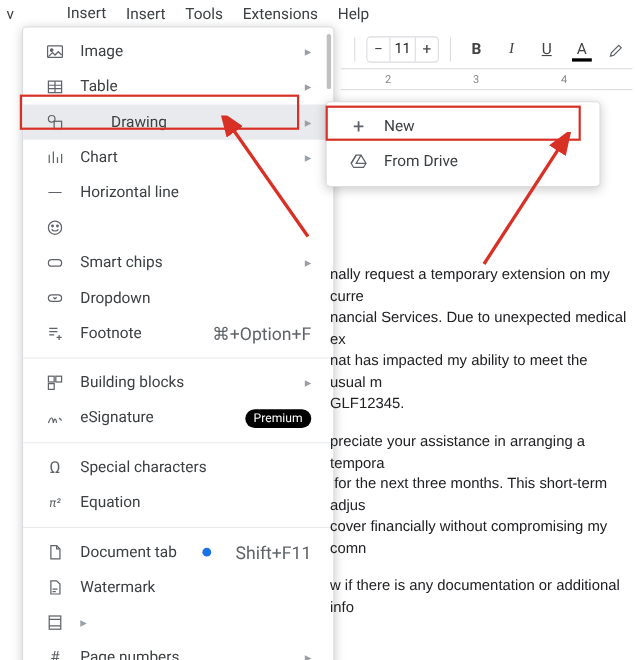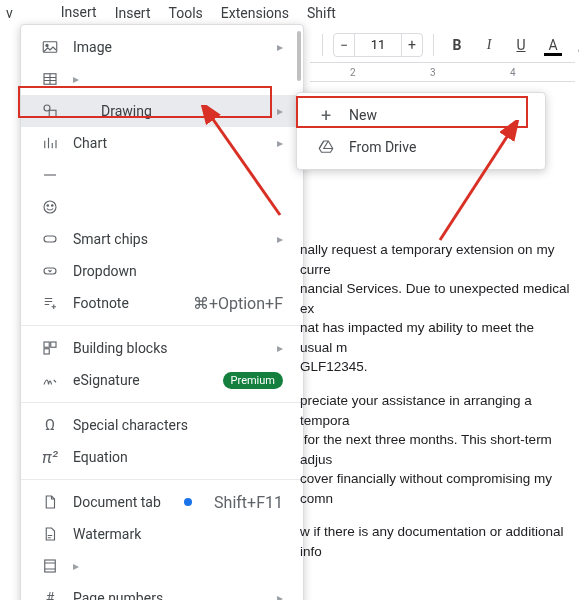--- a/index.html
+++ b/index.html
@@ -7,36 +7,36 @@
 
 .menubar { display: flex; align-items: center; gap: 18px; padding: 4px 6px 6px 6px; font-size: 14px; color: #3c4043; }
 .menubar .item { cursor: pointer; }
 .menubar .item.active { border-bottom: 2px solid transparent; margin-left: 30px; }
 
 .toolbar { display: flex; align-items: center; gap: 6px; padding: 2px 8px; position: absolute; left: 310px; top: 30px; }
 .sep { width: 1px; height: 22px; background: #dadce0; margin: 0 4px; }
 .tbtn { width: 26px; height: 26px; display:flex; align-items:center; justify-content:center; border-radius:4px; color:#444; font-size:14px; }
 .fontsize { display:flex; align-items:center; border:1px solid #dadce0; border-radius:4px; height:24px; }
 .fontsize .pm { width:20px; text-align:center; color:#444; }
-.fontsize .val { width:48px; text-align:center; border-left:1px solid #dadce0; border-right:1px solid #dadce0; height:100%; line-height:22px; font-size:13px; }
+.fontsize .val { width:24px; text-align:center; border-left:1px solid #dadce0; border-right:1px solid #dadce0; height:100%; line-height:22px; font-size:13px; }
 
 .ruler { position:absolute; left:310px; top:62px; right:4px; height:20px; border-top:1px solid #dadce0; border-bottom:1px solid #dadce0; font-size:10px; color:#80868b; display:flex; align-items:center; }
 .ruler span { position:absolute; }
 
 .menu { position:absolute; left:20px; top:24px; width:284px; background:#fff; border:1px solid #dadce0; border-radius:4px; box-shadow:0 2px 10px rgba(0,0,0,0.2); padding:6px 0; }
 .scrollbar { position:absolute; right:2px; top:6px; width:4px; height:50px; background:#c0c0c0; border-radius:2px; }
 .mi { display:flex; align-items:center; height:32px; padding:0 20px; gap:14px; color:#3c4043; font-size:14px; position:relative; }
 .mi.highlight { background:#e8eaed;gap:42px; }
 .mi .icon { width:18px; height:18px; display:flex; align-items:center; justify-content:center; color:#5f6368; }
 .mi .label { flex:1; }
 .mi .arrow { color:#9aa0a6; font-size:12px; }
 .mi .hint { color:#5f6368; font-size:16px; }
 .mi .dot { width:8px; height:8px; background:#1a73e8; border-radius:50%; margin-right:8px; }
 .divider { height:1px; background:#e8eaed; margin:6px 0; }
-.badge { background:#15803d; color:#fff; font-size:11px; padding:2px 8px; border-radius:10px; }
+.badge { background:#000000; color:#fff; font-size:11px; padding:2px 8px; border-radius:10px; }
 
 .submenu { position:absolute; left:296px; top:92px; width:250px; background:#fff; border:1px solid #dadce0; border-radius:4px; box-shadow:0 2px 10px rgba(0,0,0,0.2); padding:6px 0; }
 
 .redbox1 { position:absolute; left:18px; top:86px; width:254px; height:32px; border:2px solid #d93025; pointer-events:none; }
 .redbox2 { position:absolute; left:296px; top:96px; width:232px; height:32px; border:2px solid #d93025; pointer-events:none; }
 .arrow-svg { position:absolute; pointer-events:none; }
 
 .doc { position:absolute; left:300px; top:240px; width:270px; font-family: Arial, sans-serif; font-size:13.5px; line-height:1.45; color:#202124; }
 .doc p { margin-bottom:14px; white-space:pre-wrap; }
 
@@ -44,21 +44,21 @@
 </style>
 </head>
 <body>
 
 <div class="menubar">
   <span class="item">v</span>
   <span class="item active">Insert</span>
   <span class="item">Insert</span>
   <span class="item">Tools</span>
   <span class="item">Extensions</span>
-  <span class="item">Shift</span>
+  <span class="item">Help</span>
 </div>
 
 <div class="toolbar">
   <div class="sep"></div>
   <div class="fontsize">
     <div class="pm">−</div>
     <div class="val">11</div>
     <div class="pm">+</div>
   </div>
   <div class="sep"></div>
@@ -97,20 +97,21 @@
     <span class="arrow">▸</span>
   </div>
 
   <div class="mi">
     <span class="icon">
         <svg class="icon-svg" viewBox="0 0 24 24">
           <rect x="4" y="5" width="16" height="14"></rect>
           <path d="M4 10h16M4 14h16M12 5v14"></path>
         </svg>
       </span>
+    <span class="label">Table</span>
     <span class="arrow">▸</span>
   </div>
 
   <div class="mi highlight">
     <span class="icon">
         <svg class="icon-svg" viewBox="0 0 24 24">
           <circle cx="8" cy="8" r="4"></circle>
           <rect x="11" y="11" width="9" height="9"></rect>
         </svg>
       </span>
@@ -127,20 +128,21 @@
     <span class="label">Chart</span>
     <span class="arrow">▸</span>
   </div>
 
   <div class="mi">
     <span class="icon">
         <svg class="icon-svg" viewBox="0 0 24 24">
           <path d="M4 12h16"></path>
         </svg>
       </span>
+    <span class="label">Horizontal line</span>
   </div>
 
   <div class="mi">
     <span class="icon">
         <svg class="icon-svg" viewBox="0 0 24 24">
           <circle cx="12" cy="12" r="8"></circle>
           <circle cx="9" cy="10" r="1" fill="#5f6368"></circle>
           <circle cx="15" cy="10" r="1" fill="#5f6368"></circle>
           <path d="M8 14c1 2 3 2 4 2s3 0 4-2"></path>
         </svg>
@@ -203,21 +205,21 @@
   </div>
 
   <div class="divider"></div>
 
   <div class="mi">
     <span class="icon" style="font-size:15px;color:#5f6368">Ω</span>
     <span class="label">Special characters</span>
   </div>
 
   <div class="mi">
-    <span class="icon" style="font-size:17px;color:#5f6368;font-style:italic">π²</span>
+    <span class="icon" style="font-size:11px;color:#5f6368;font-style:italic">π²</span>
     <span class="label">Equation</span>
   </div>
 
   <div class="divider"></div>
 
   <div class="mi">
     <span class="icon">
         <svg class="icon-svg" viewBox="0 0 24 24">
           <path d="M7 4h7l4 4v12H7z"></path>
           <path d="M14 4v4h4"></path>

